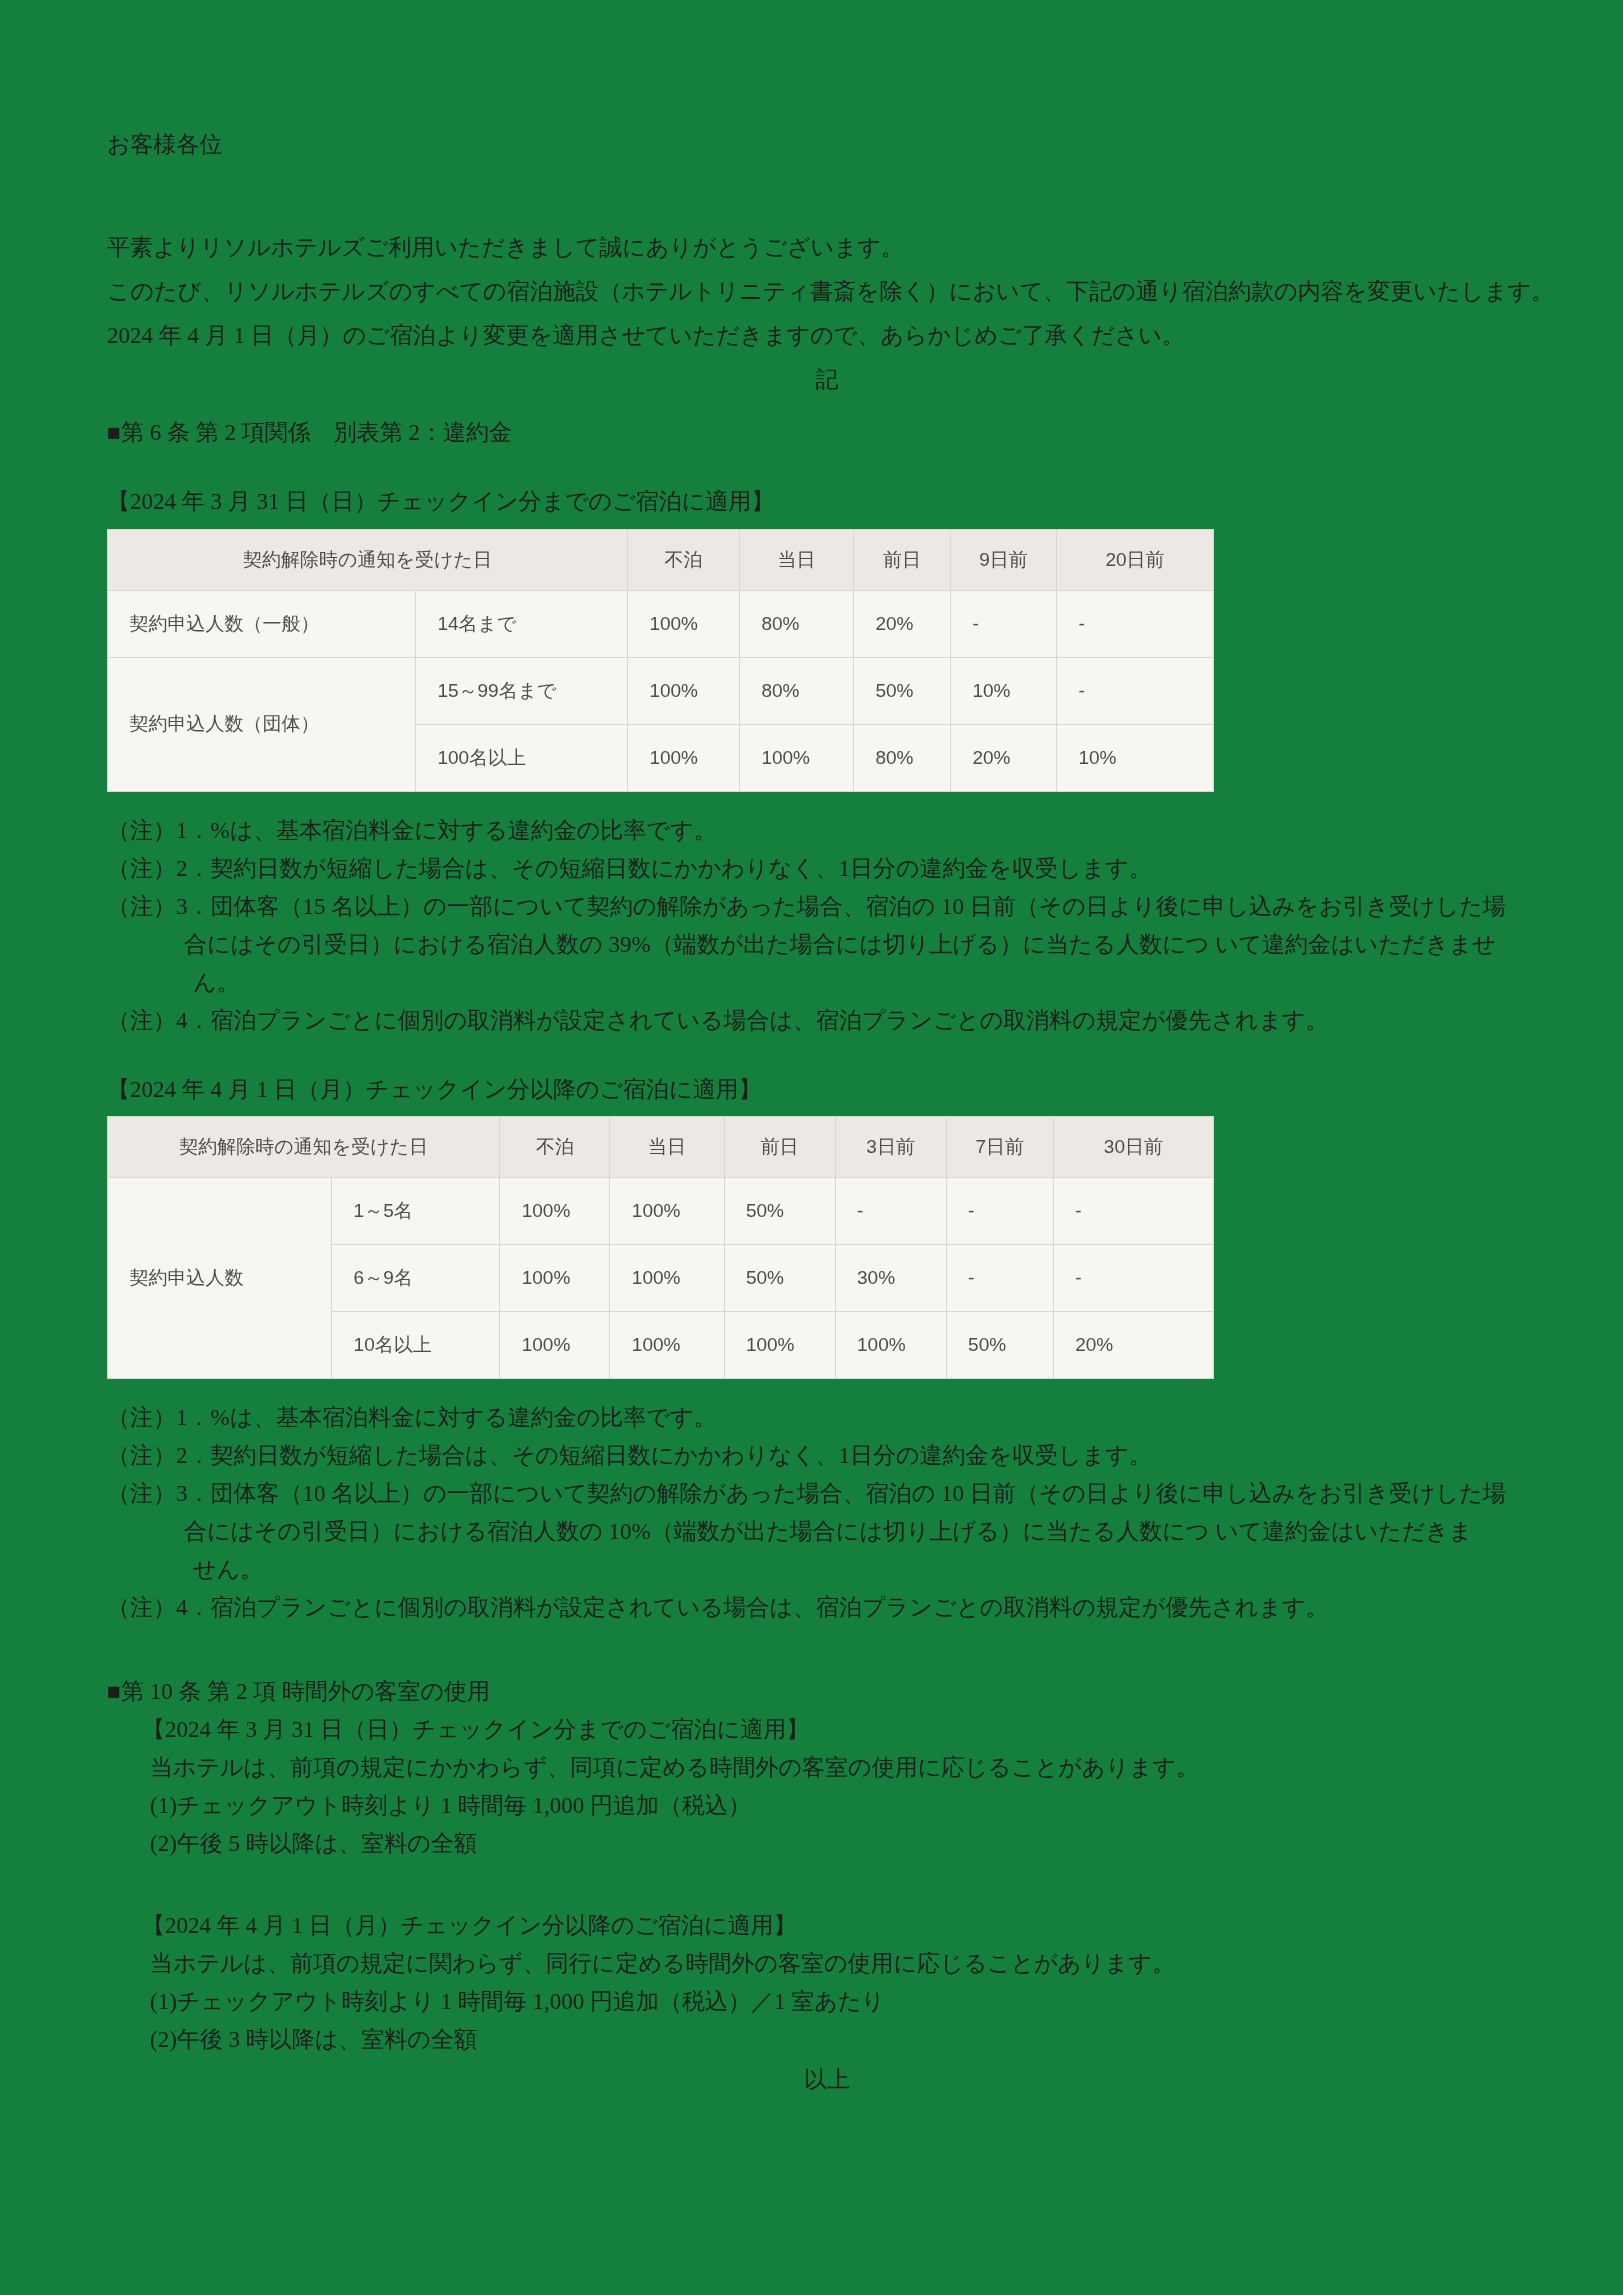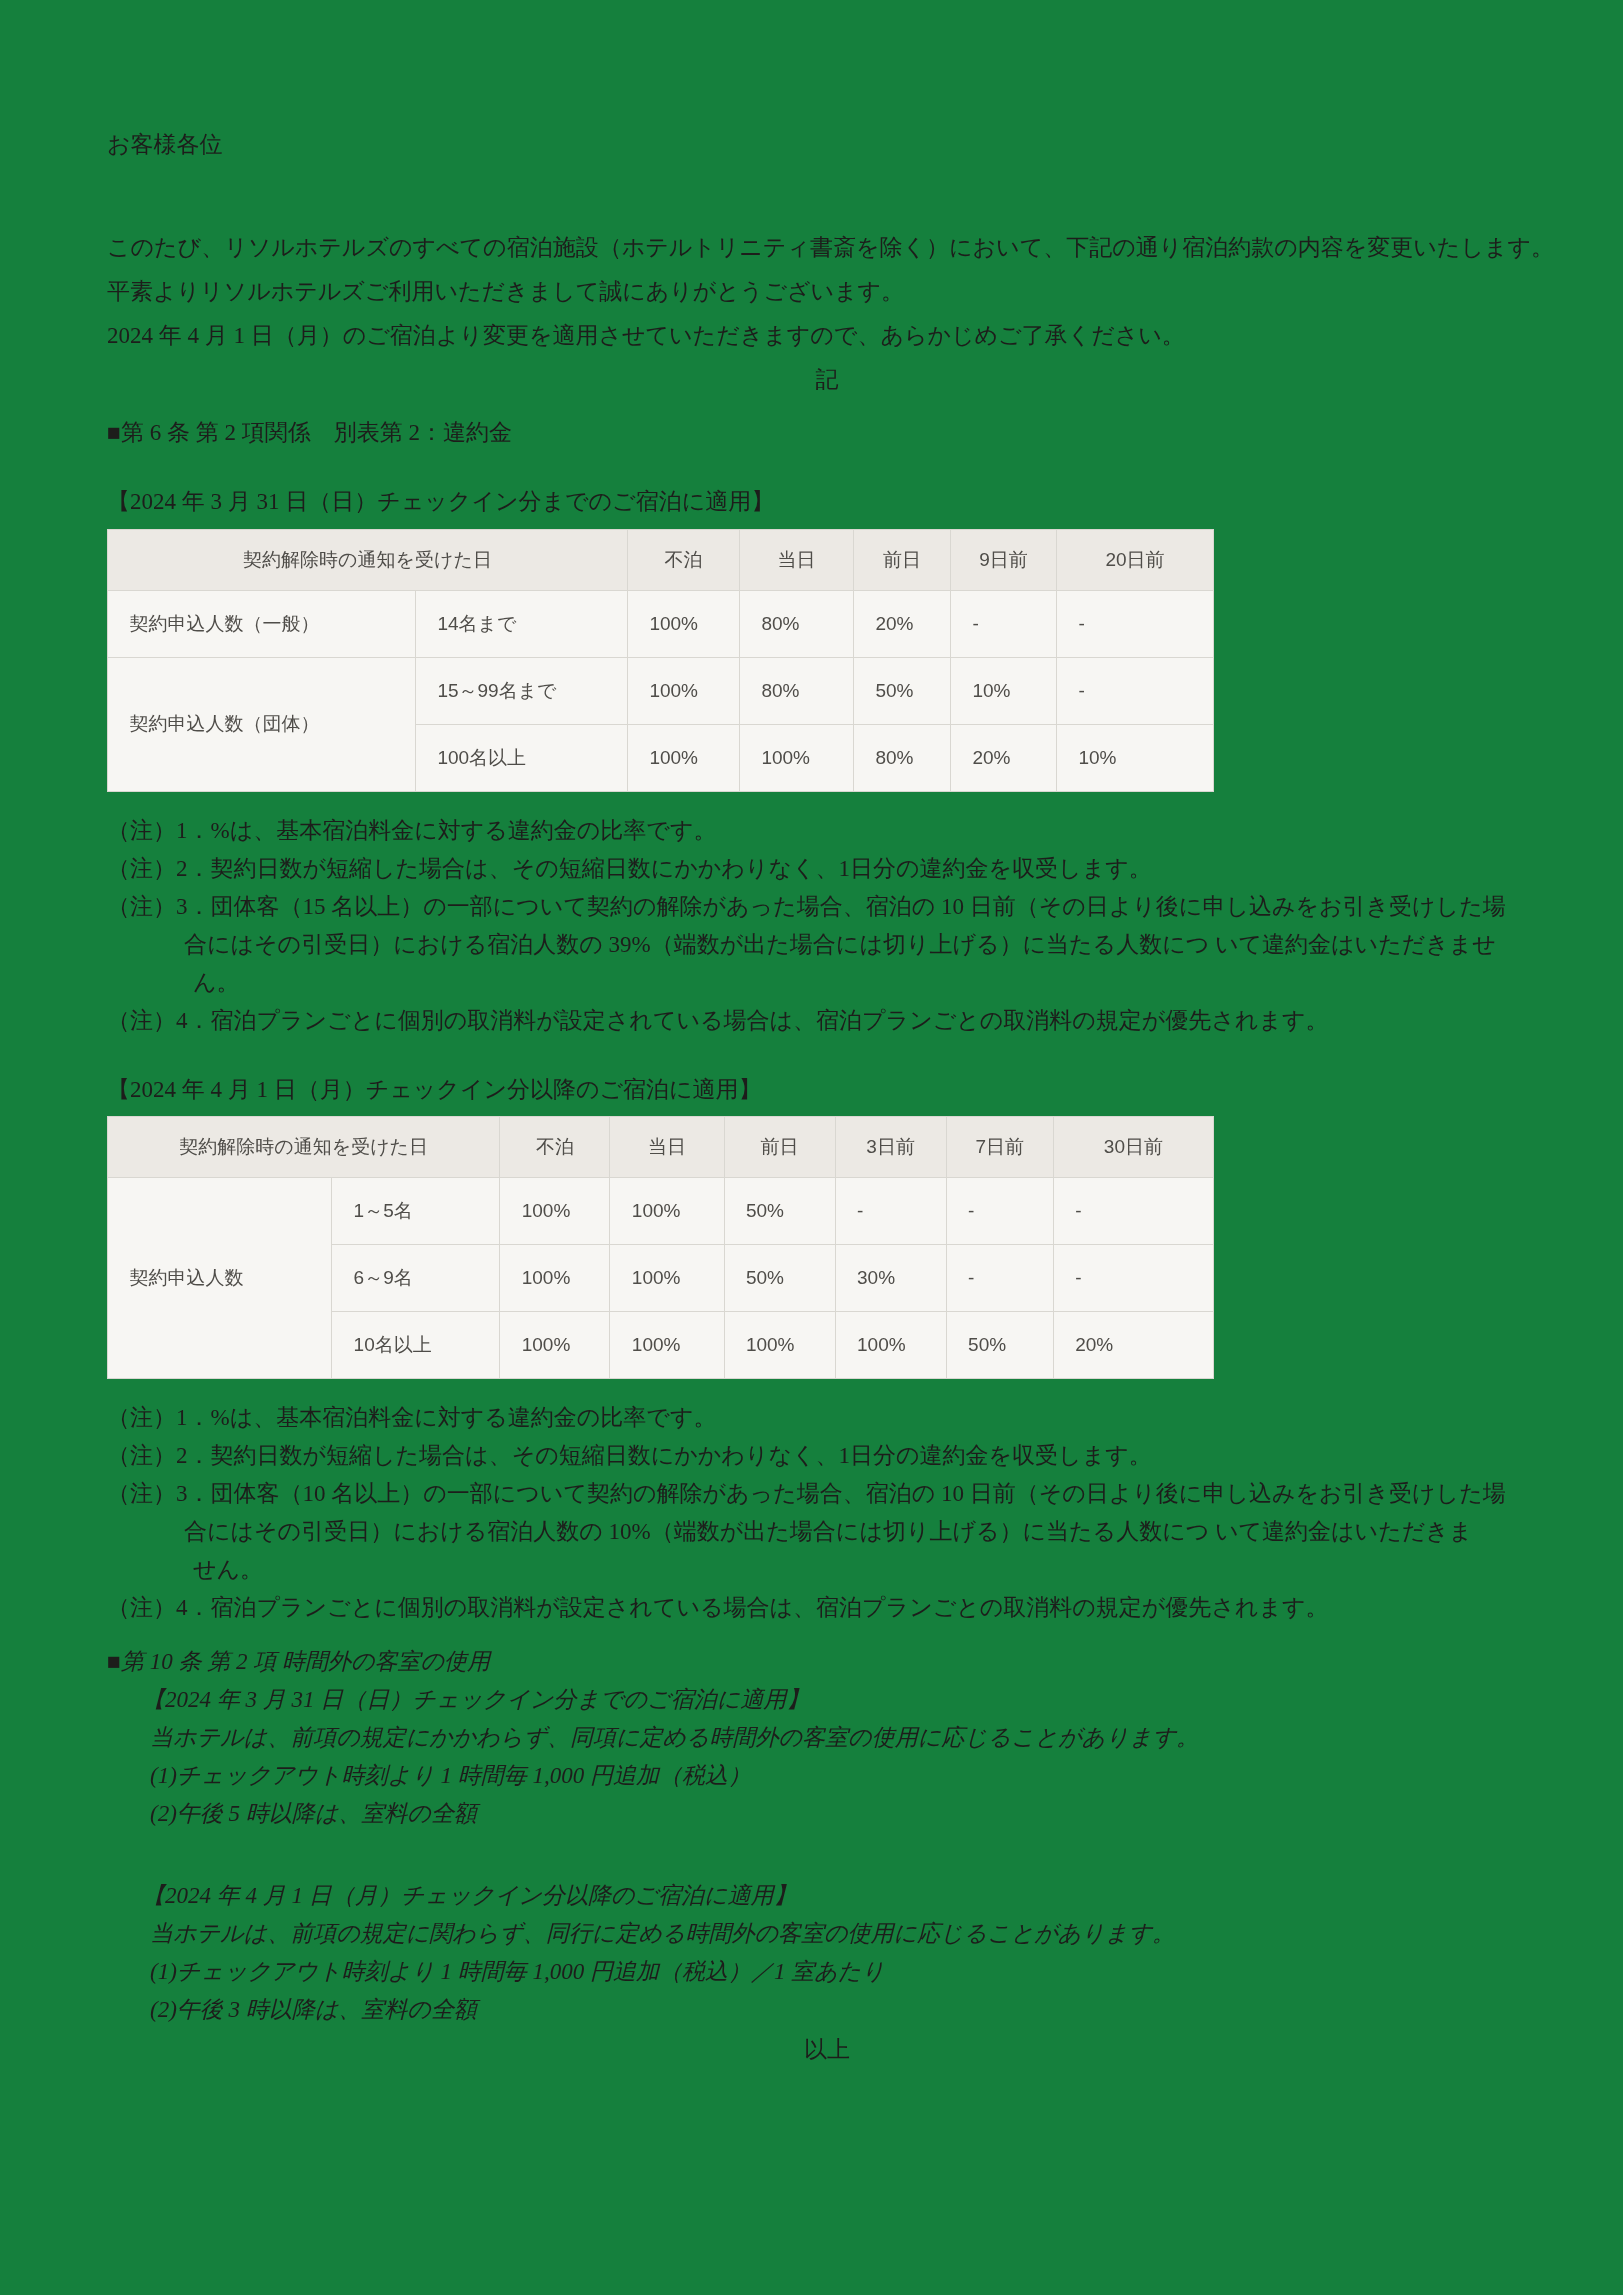--- a/index.html
+++ b/index.html
@@ -45,37 +45,37 @@
     border:0.8px solid #d9d7d1;
     text-align:left;
     height:66px;
     padding:0 4.6px 0 21.4px;
   }
 
   .notes{margin-top:20px;}
   .note-cont{padding-left:77px;}
   .note-cont2{padding-left:86px;}
 
-  .s10{margin-top:16px;font-style:italic;}
+  .s10{margin-top:46px;}
   .s10 .sub-caption{padding-left:35px;}
   .s10 .sub-line{padding-left:43px;}
   .blockB{margin-top:44px;}
   .closing{text-align:center;line-height:38px;margin-top:1.5px;}
 </style>
 </head>
 <body>
 
 <div class="page">
   <div class="content">
 
     <div class="salutation">お客様各位</div>
 
     <div class="intro">
+      <div class="intro-line">平素よりリソルホテルズご利用いただきまして誠にありがとうございます。</div>
       <div class="intro-line">このたび、リソルホテルズのすべての宿泊施設（ホテルトリニティ書斎を除く）において、下記の通り宿泊約款の内容を変更いたします。</div>
-      <div class="intro-line">平素よりリソルホテルズご利用いただきまして誠にありがとうございます。</div>
       <div class="intro-line">2024 年 4 月 1 日（月）のご宿泊より変更を適用させていただきますので、あらかじめご了承ください。</div>
     </div>
 
     <div class="record-mark">記</div>
 
     <div class="section-heading">■第 6 条 第 2 項関係　別表第 2：違約金</div>
 
     <div class="table-caption">【2024 年 3 月 31 日（日）チェックイン分までのご宿泊に適用】</div>
 
     <table class="penalty">

